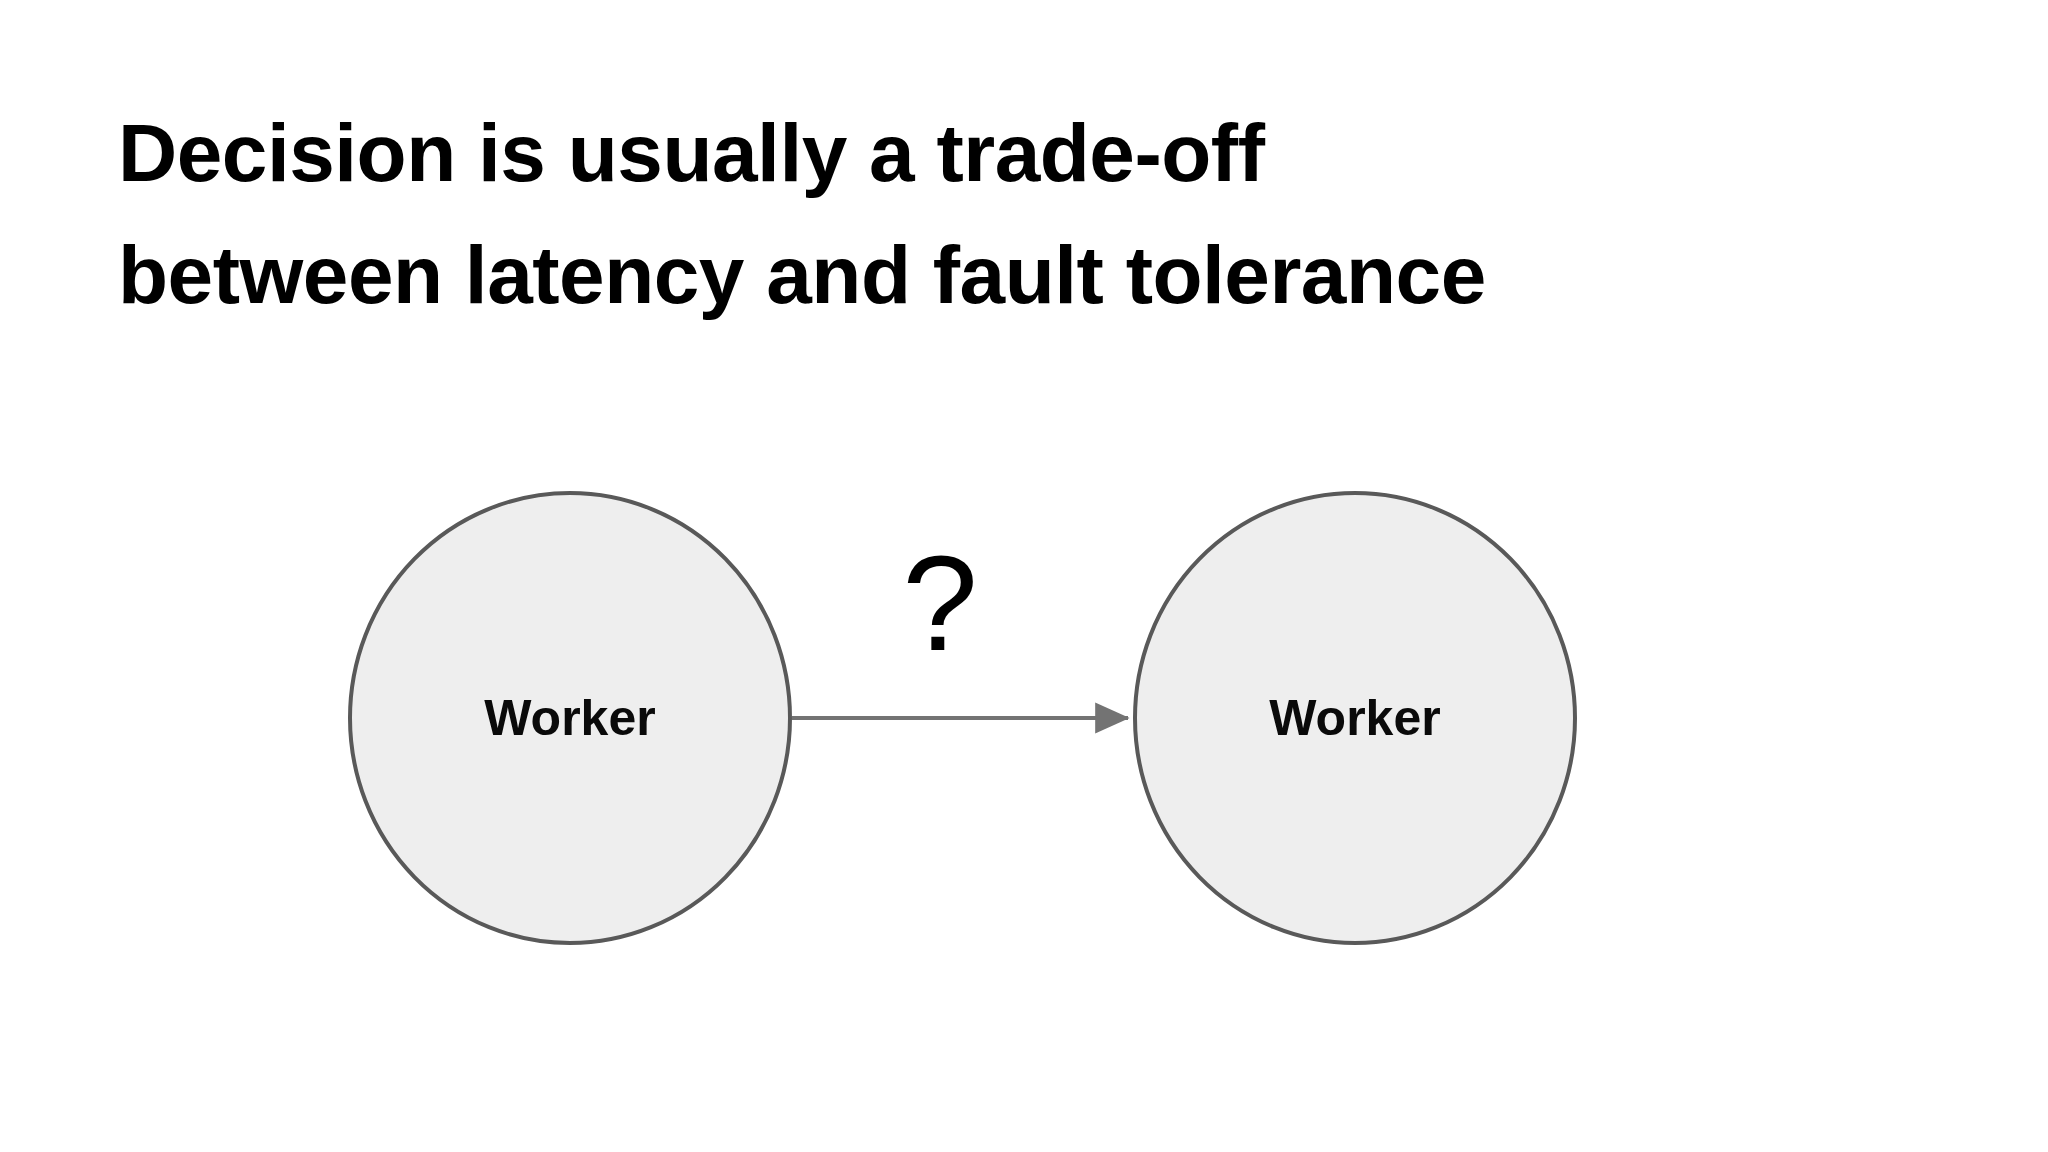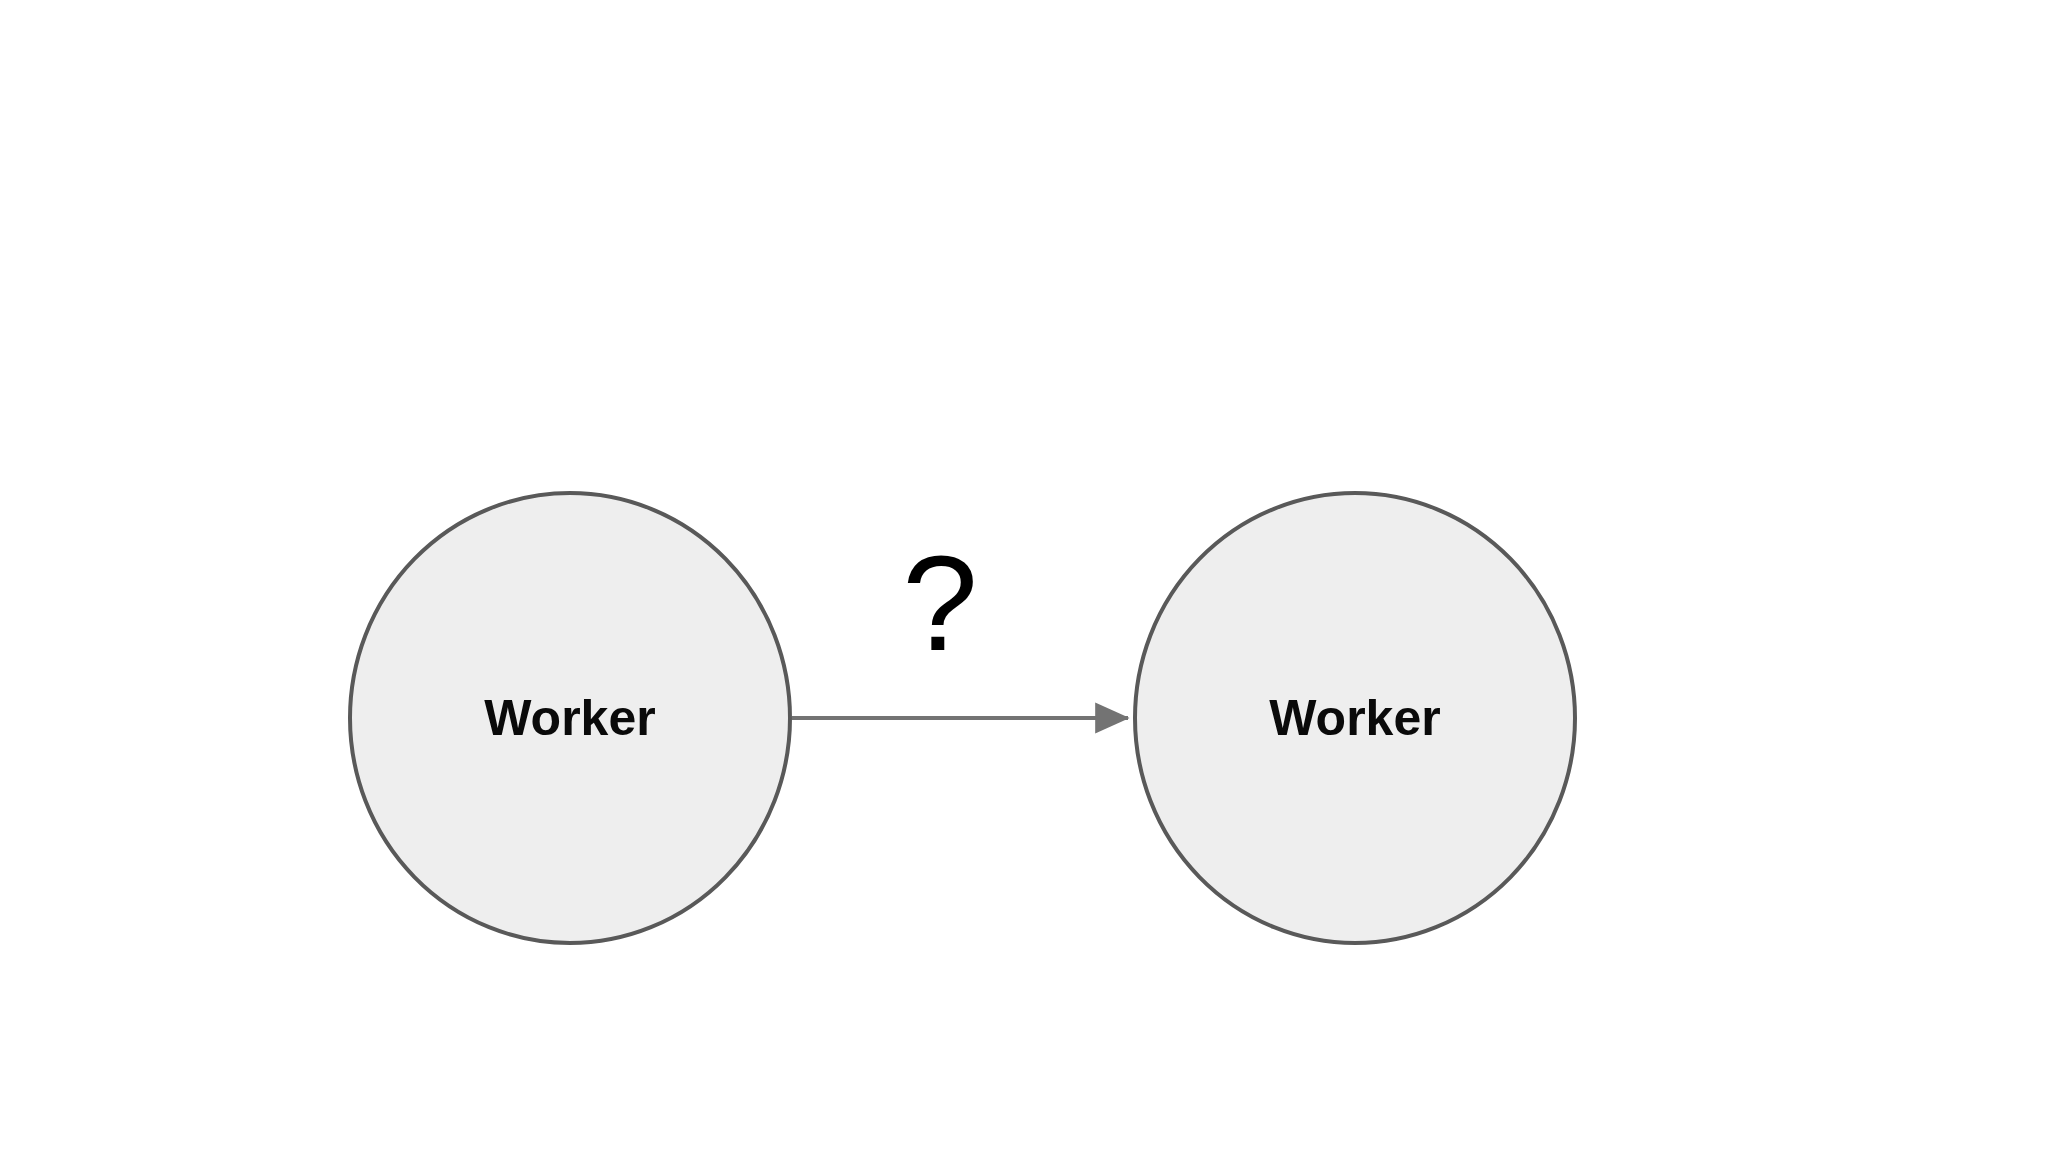--- a/index.html
+++ b/index.html
@@ -61,20 +61,24 @@
     font-size: 136px;
     fill: #000000;
     text-anchor: middle;
   }
 </style>
 </head>
 <body>
 
 <div id="slide">
 
+  <div id="title-block">
+    <div class="title-line">Decision is usually a trade-off</div>
+    <div class="title-line">between latency and fault tolerance</div>
+  </div>
 
   <div id="diagram">
     <svg width="2048" height="1152" viewBox="0 0 2048 1152" xmlns="http://www.w3.org/2000/svg">
 
       <defs>
         <marker id="arrowhead" markerWidth="9" markerHeight="9" refX="8.2" refY="4.5" orient="auto" markerUnits="strokeWidth">
           <path d="M0,0.6 L8.6,4.5 L0,8.4 z" fill="#737373"></path>
         </marker>
       </defs>
 

